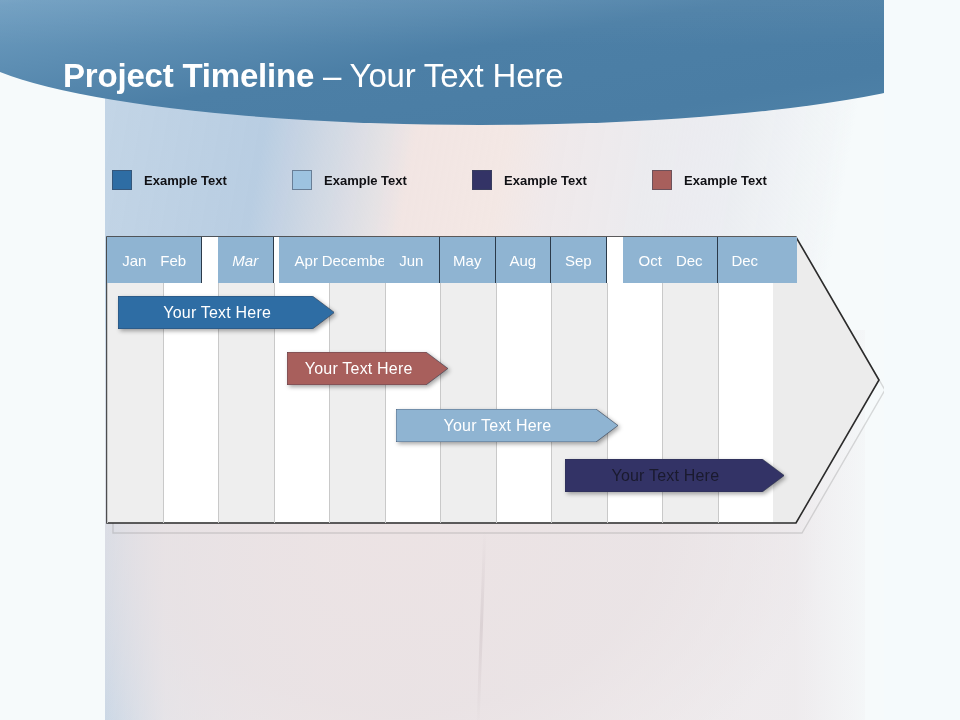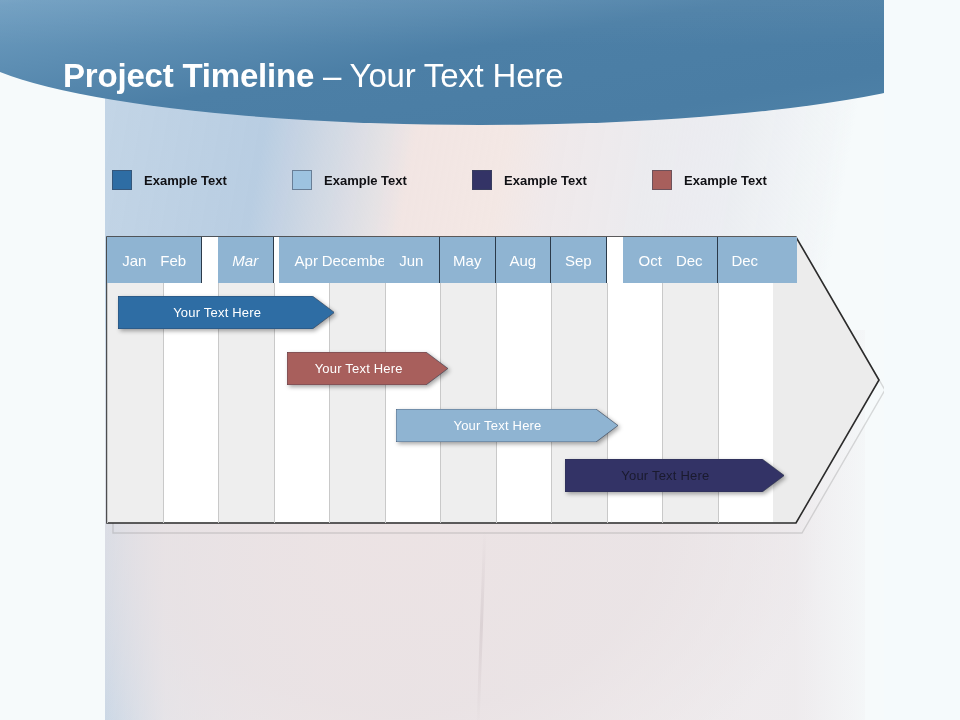--- a/index.html
+++ b/index.html
@@ -202,21 +202,21 @@
     filter: drop-shadow(2px 2px 2px rgba(0,0,0,0.35));
   }
   .bar-shape {
     position: absolute;
     left: 0; top: 0;
     width: 100%; height: 100%;
   }
   .bar-label {
     position: relative;
     z-index: 2;
-    font-size: 13px;
+    font-size: 16px;
     white-space: nowrap;
     padding-right: 18px;
     letter-spacing: 0.2px;
   }
 
   
   .arrow-shadow {
     position: absolute;
     left: 112px;
     top: 246px;

